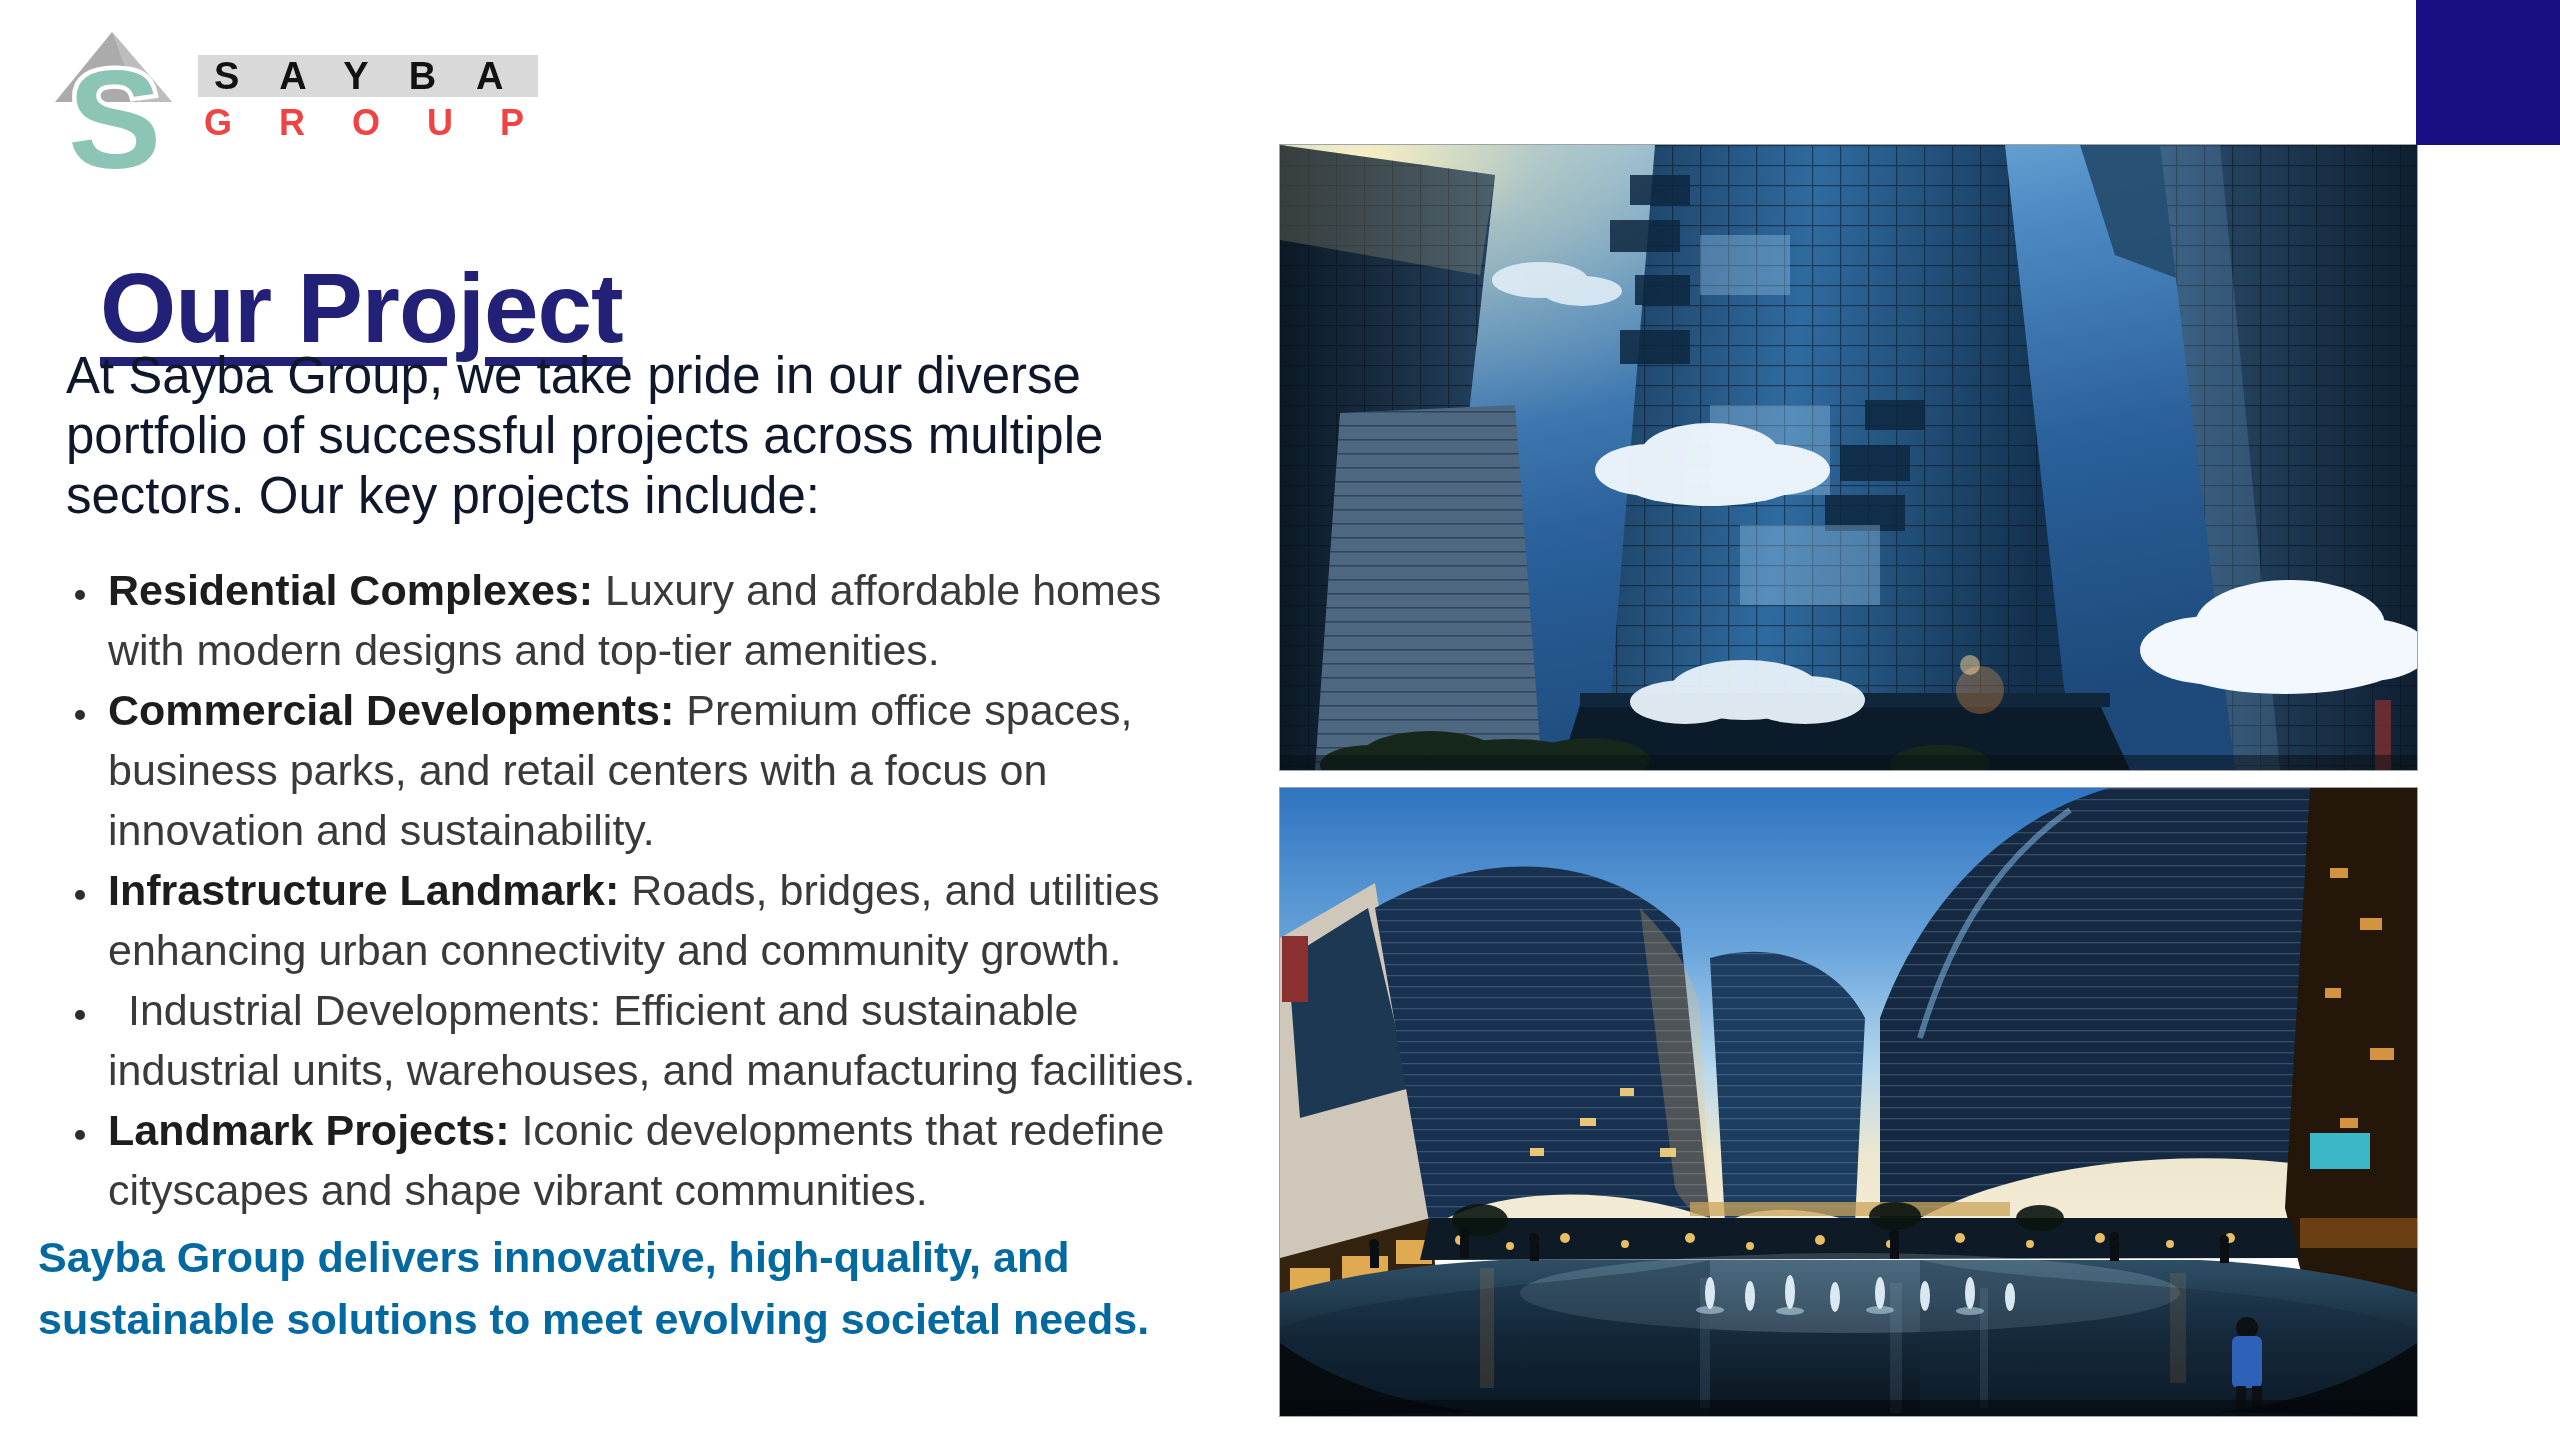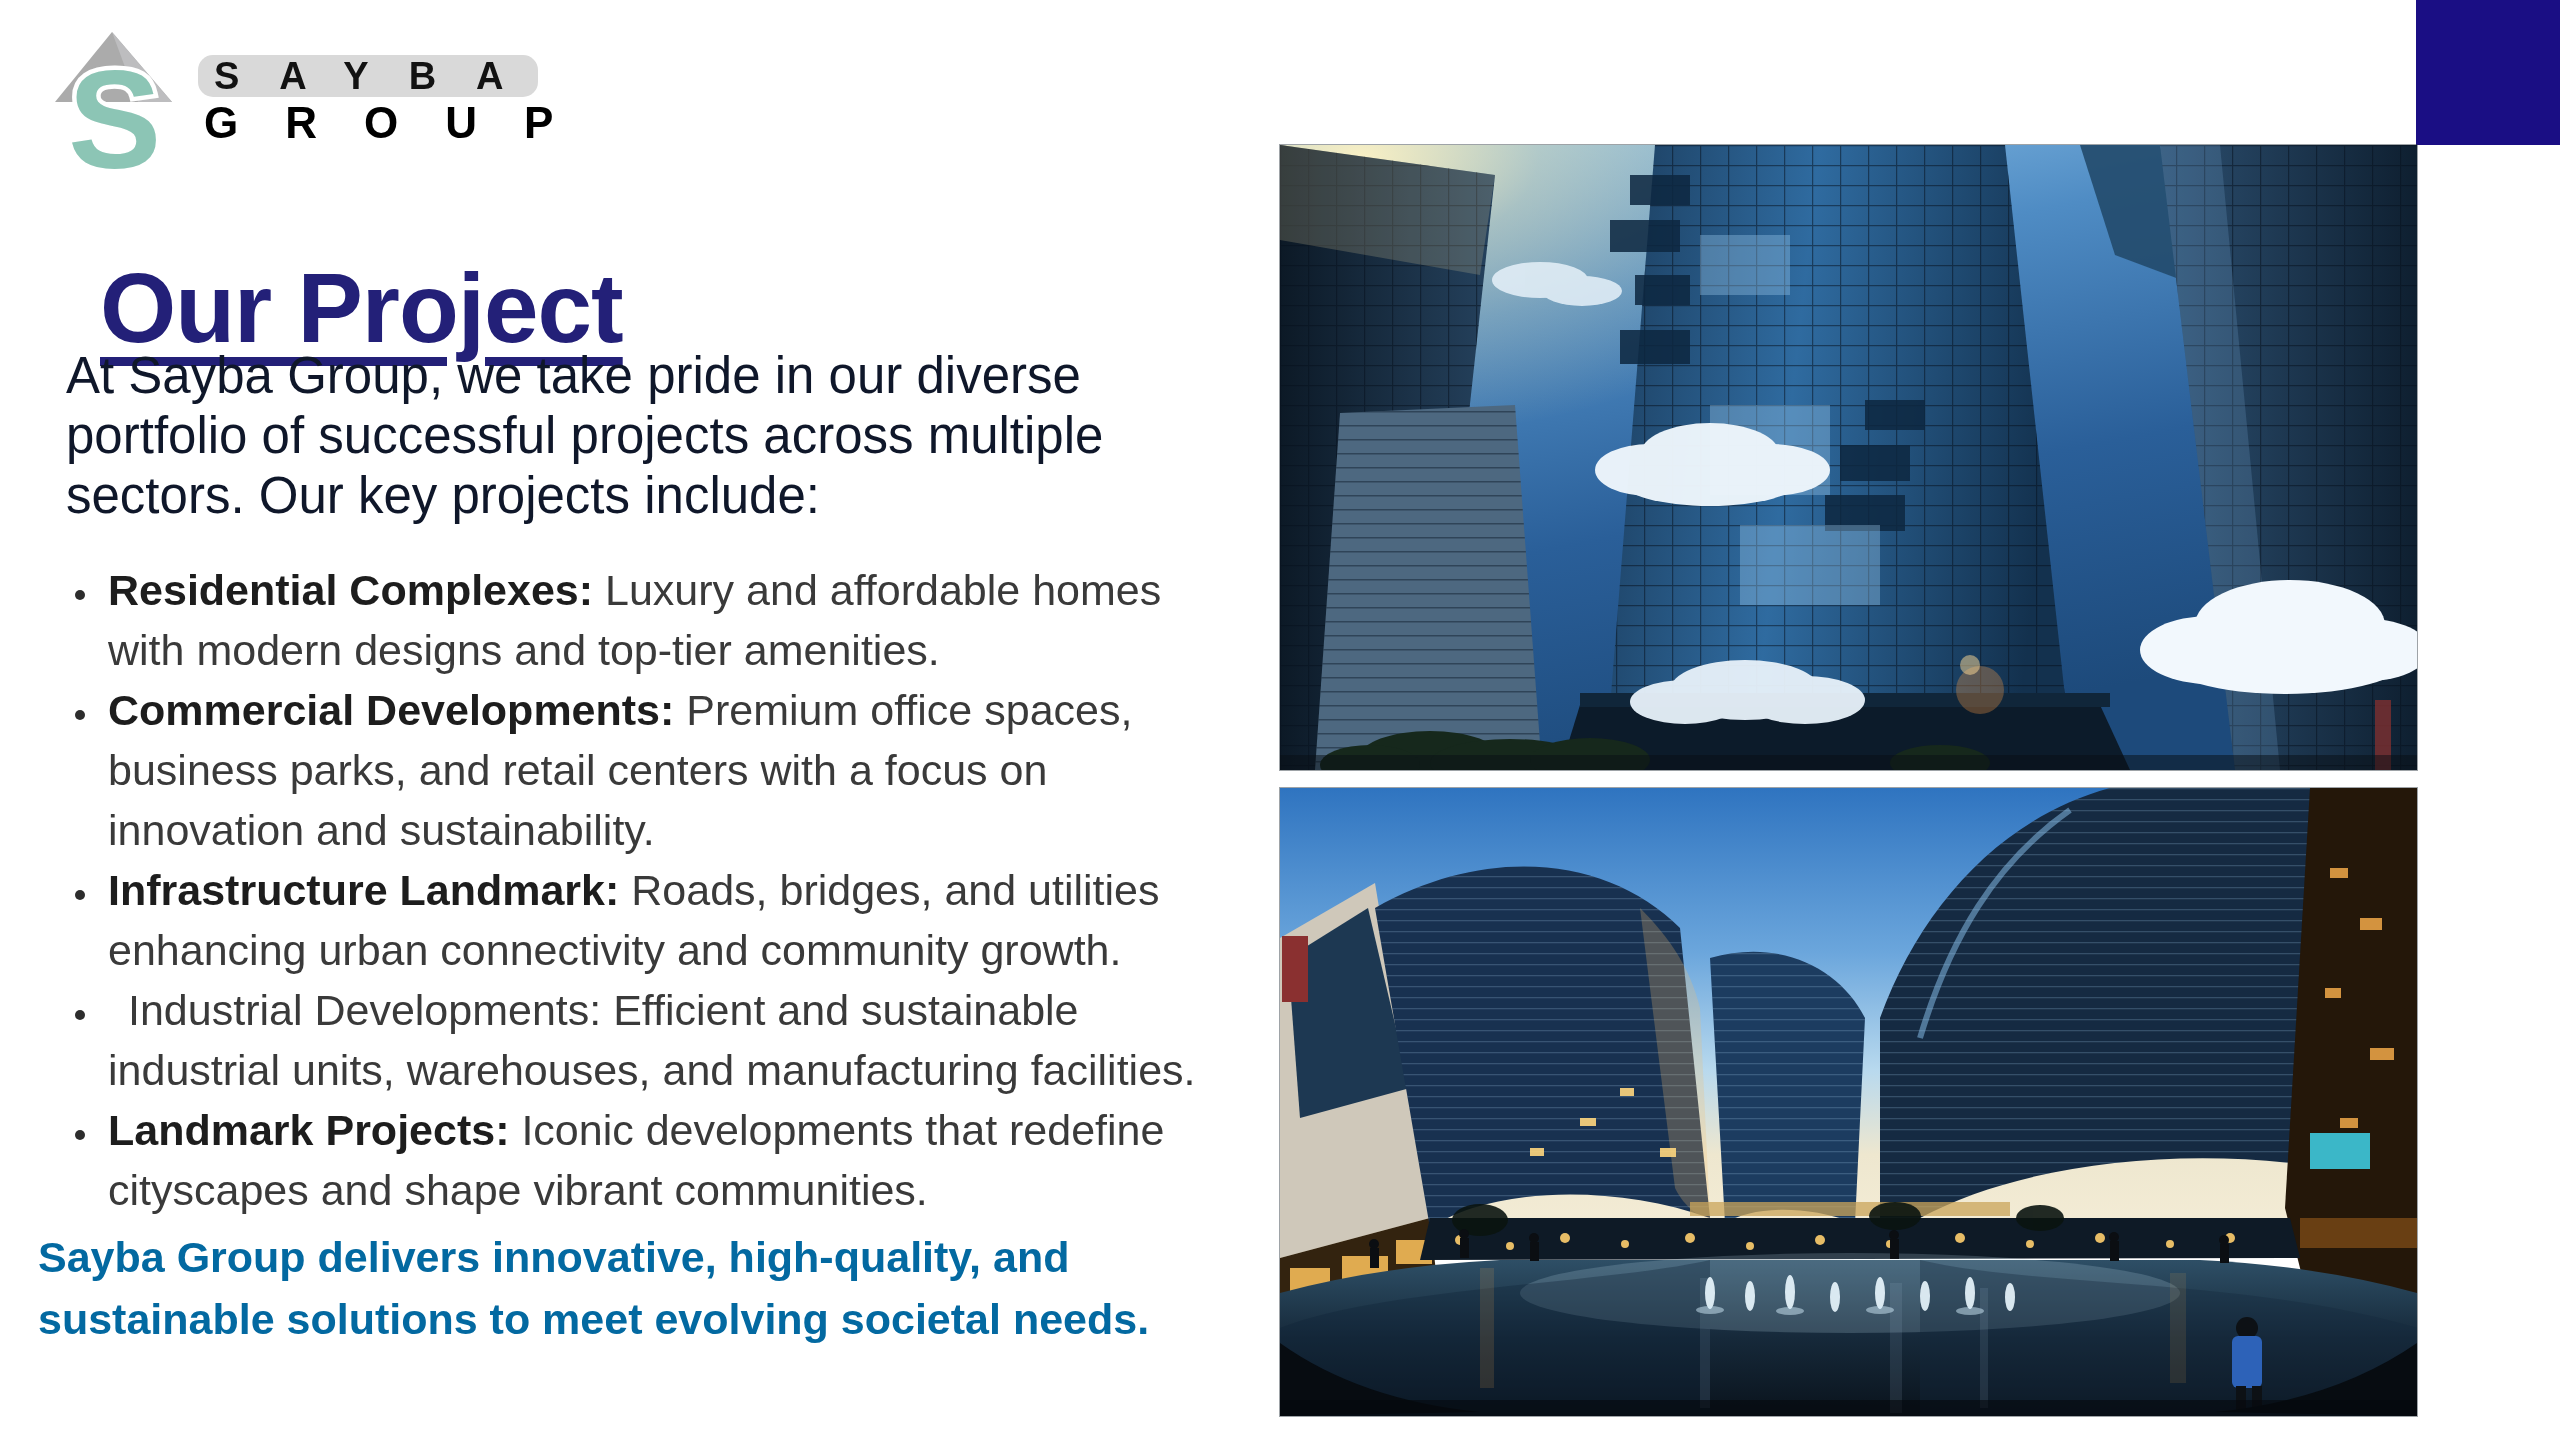--- a/index.html
+++ b/index.html
@@ -22,25 +22,24 @@
   
   .logo { position: absolute; left: 0; top: 0; width: 600px; height: 200px; }
   .logo-mark { position: absolute; left: 40px; top: 20px; width: 200px; height: 160px; }
   .logo-word-top {
     position: absolute; left: 198px; top: 55px;
     width: 340px; height: 42px;
     background: #d9d9d9;
     color: #121212; font-weight: bold; font-size: 38px; line-height: 42px;
     letter-spacing: 40px; padding-left: 16px; box-sizing: border-box;
     white-space: nowrap;
-    border-radius: 15px;
   }
   .logo-word-bottom {
     position: absolute; left: 200px; top: 103px;
-    color: #000000; font-weight: bold; font-size: 44px; line-height: 40px;
+    color: #ef4444; font-weight: bold; font-size: 36px; line-height: 40px;
     letter-spacing: 47px; padding-left: 4px;
     white-space: nowrap;
   }
 
   
   .page-title {
     position: absolute; left: 100px; top: 186px;
     font-size: 98px; font-weight: bold; letter-spacing: -1px;
     color: #232078;
     text-decoration: underline;

